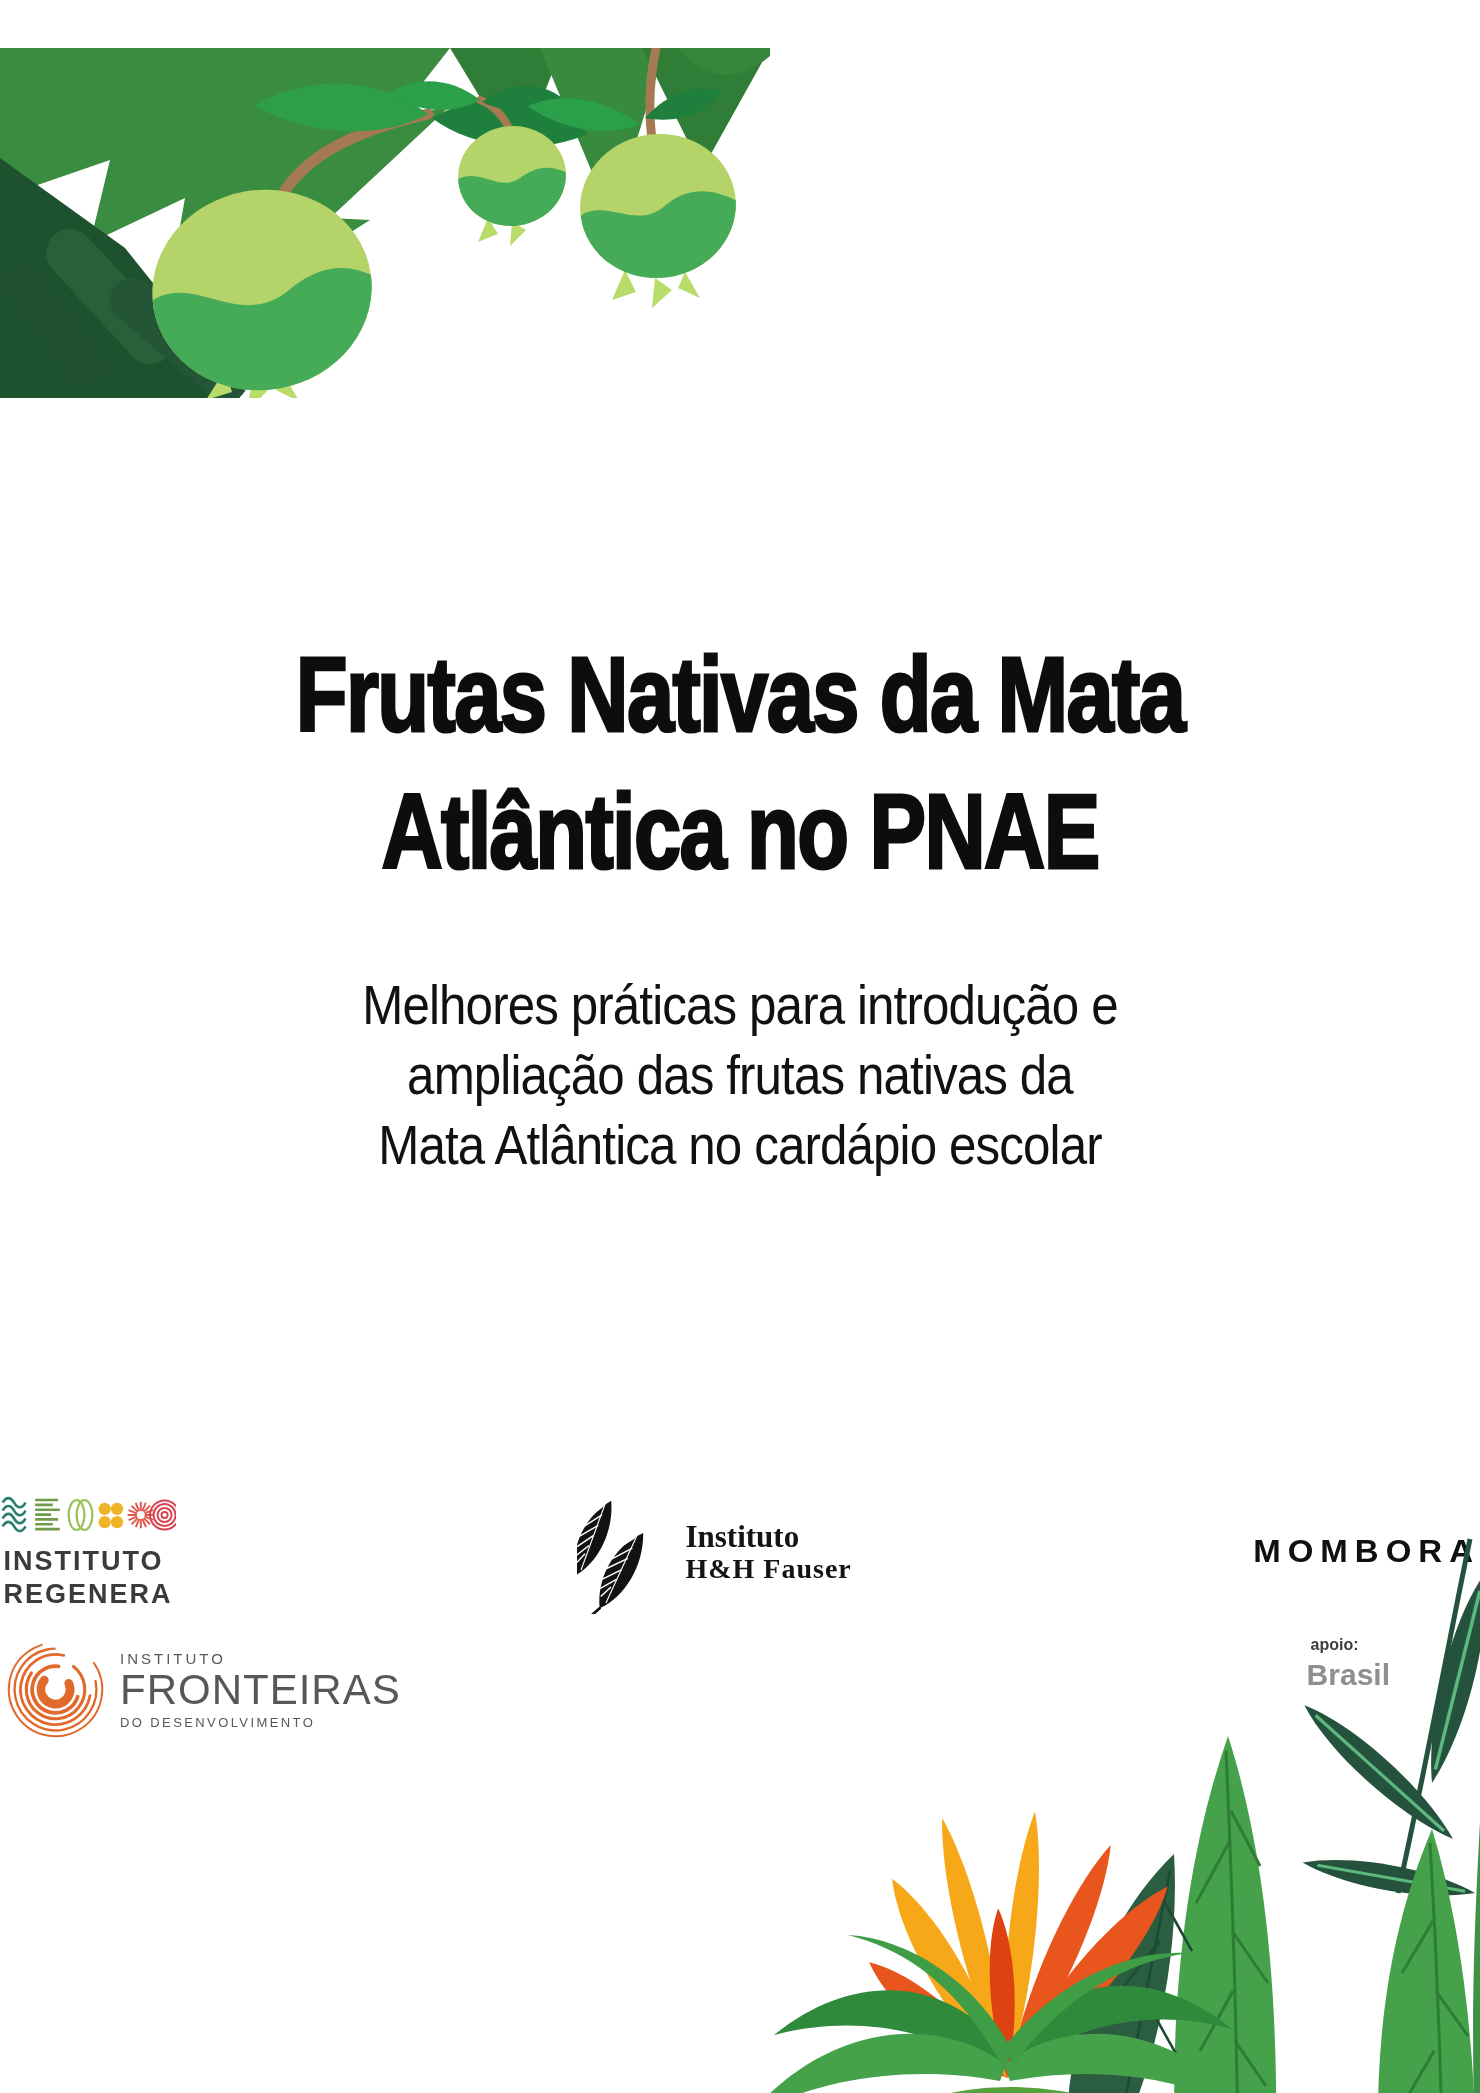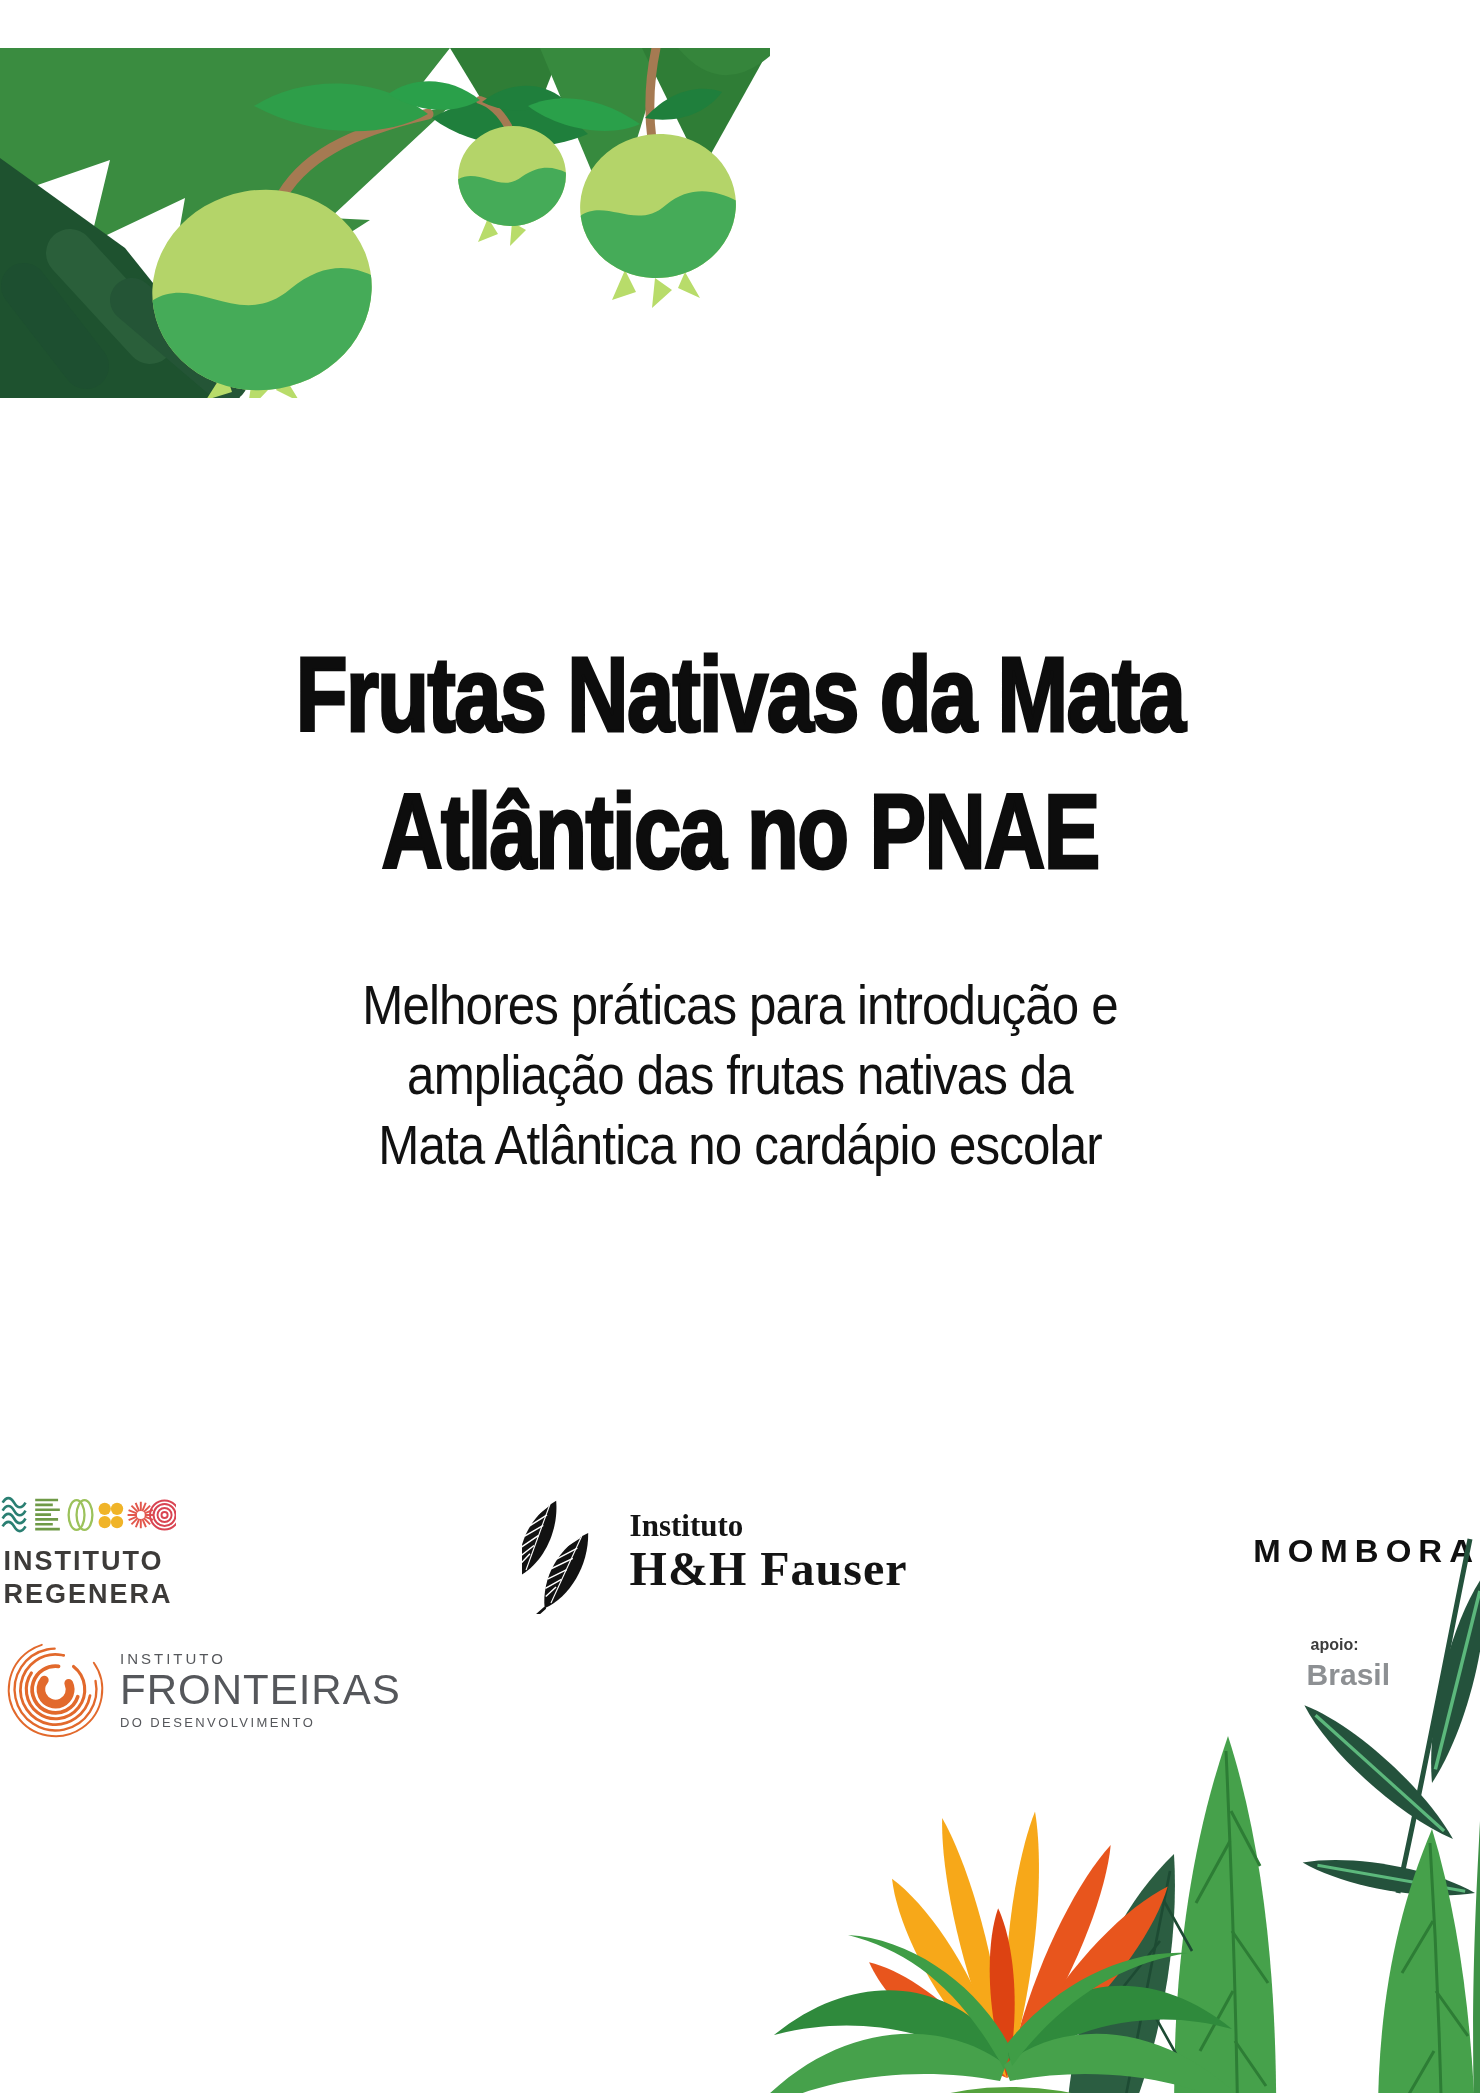--- a/index.html
+++ b/index.html
@@ -39,21 +39,21 @@
   .logo{display:flex;align-items:center;}
 
   
   .regenera{flex-direction:column;align-items:center;}
   .regenera-text{margin-top:9px;text-align:left;color:#3d3b39;font-weight:700;font-size:27px;line-height:33px;letter-spacing:2px;}
 
   
   .hh{gap:16px;}
   .hh-text{font-family:"Liberation Serif",serif;color:#141414;font-weight:700;line-height:1.08;}
   .hh1{font-size:31px;}
-  .hh2{font-size:48px;letter-spacing:1px;}
+  .hh2{font-size:28px;letter-spacing:1px;}
 
   
   .mombora{font-size:33px;font-weight:700;letter-spacing:7px;color:#101010;transform:scaleY(0.95);}
 
   
   .fronteiras{gap:8px;align-items:center;}
   .front-text{color:#55575b;}
   .f1{font-size:15px;letter-spacing:3px;font-weight:400;margin-bottom:2px;}
   .f2{font-size:42px;font-weight:400;letter-spacing:1px;line-height:1.0;}
   .f3{font-size:13px;letter-spacing:2.4px;font-weight:400;margin-top:4px;}

